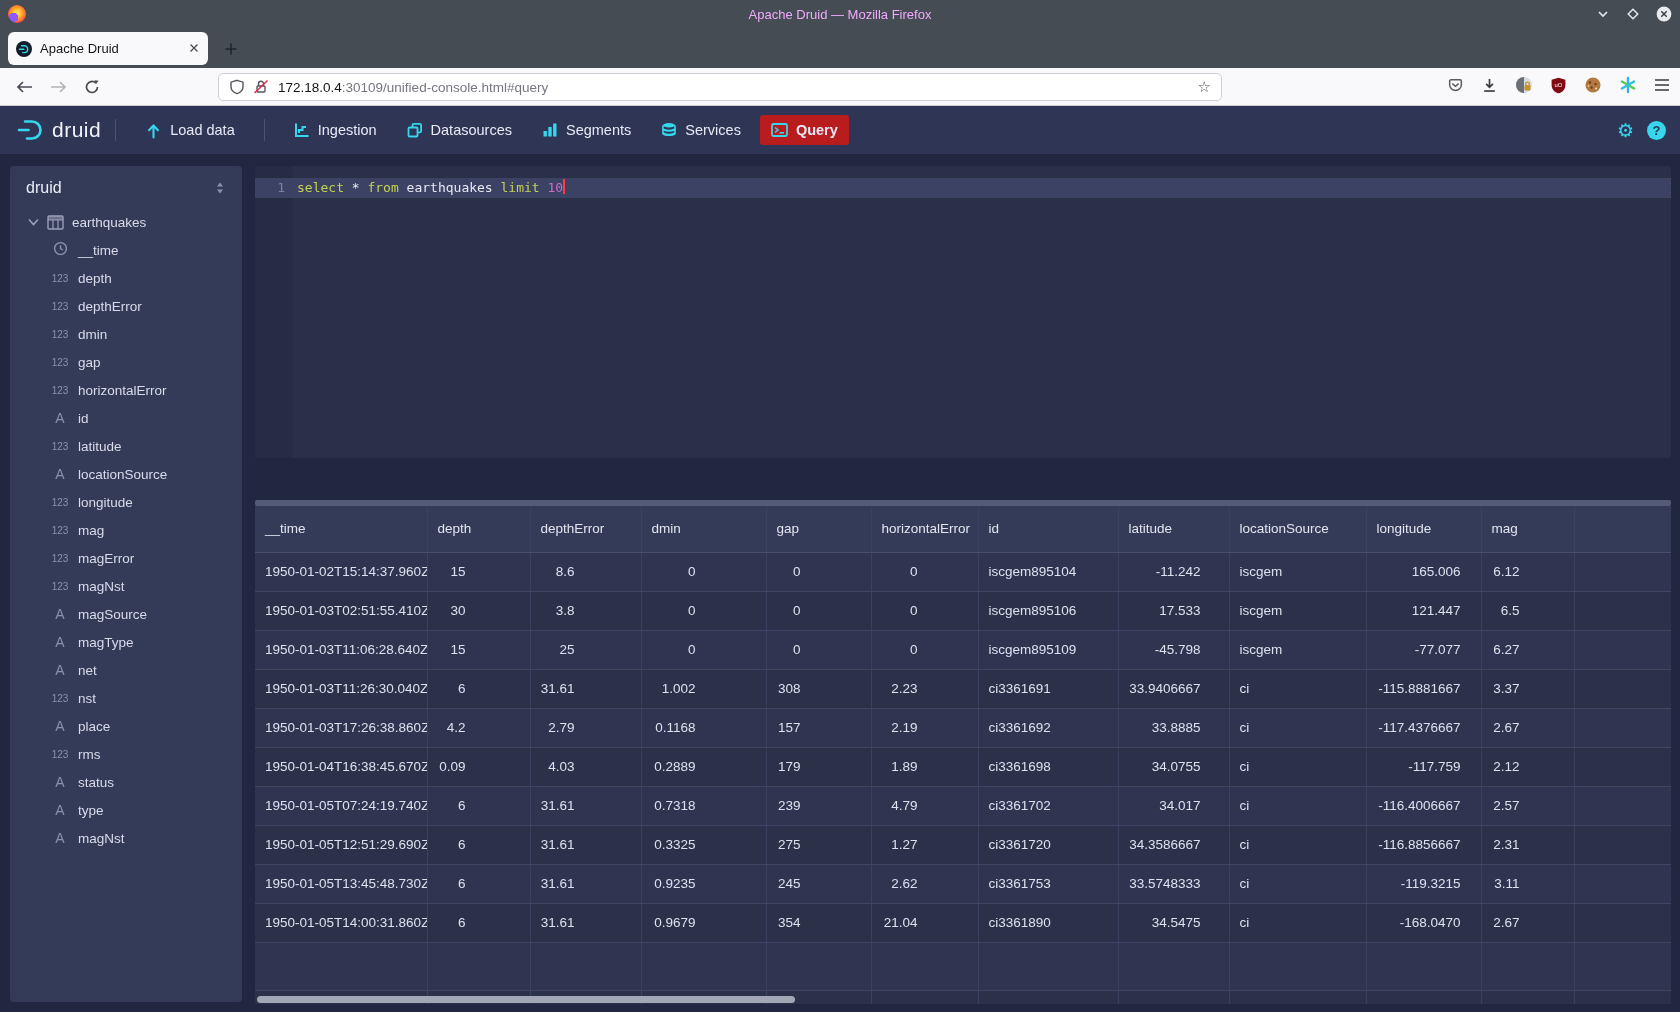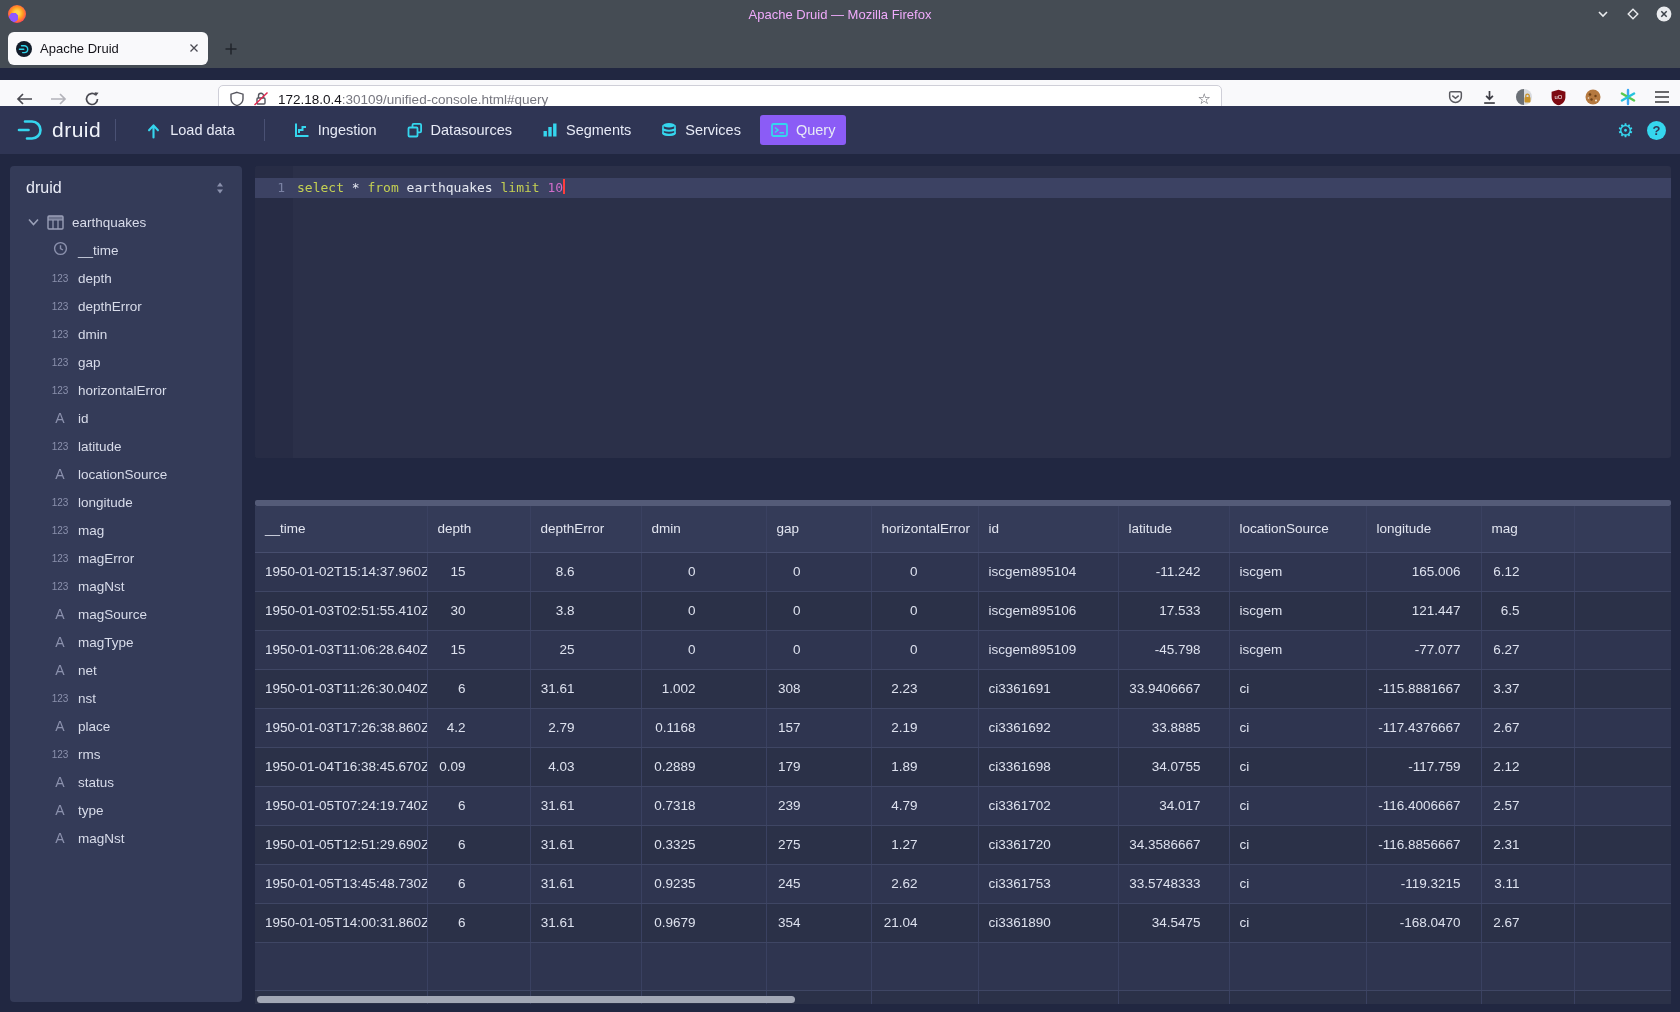--- a/index.html
+++ b/index.html
@@ -18,40 +18,40 @@
   .win-controls svg { display:block; }
 
   .tabbar { position:absolute; left:0; top:28px; width:1680px; height:40px; background:#454c54; }
   .tab { position:absolute; left:8px; top:4px; width:200px; height:33px; background:#f9f9fb;
     border-radius:6px; display:flex; align-items:center; padding:0 8px; }
   .tab-title { font-size:13px; color:#15141a; margin-left:8px; flex:1; white-space:nowrap; overflow:hidden; }
   .newtab { position:absolute; left:218px; top:8px; width:26px; height:26px; display:flex;
     align-items:center; justify-content:center; border-radius:4px; }
 
   .navbar { position:absolute; left:0; top:68px; width:1680px; height:38px; background:#f9f9fb;
-    border-bottom:1px solid #ccccd2;margin-top:12px; }
+    border-bottom:1px solid #ccccd2; }
   .nav-btn { position:absolute; top:6px; width:28px; height:26px; display:flex; align-items:center;
     justify-content:center; border-radius:4px; }
   .urlbar { position:absolute; left:218px; top:5px; width:1004px; height:28px; background:#ffffff;
     border:1px solid #cfcfd8; border-radius:5px; display:flex; align-items:center; padding:0 10px; }
   .url-text { font-size:13.5px; margin-left:9px; flex:1; white-space:nowrap; overflow:hidden; }
   .url-host { color:#15141a; }
   .url-rest { color:#76767f; }
   .star { font-size:15px; color:#55555e; }
   .navbar-icons { position:absolute; right:10px; top:5px; height:28px; display:flex; align-items:center; gap:17px; }
 
   
   .druid-header { position:absolute; left:0; top:106px; width:1680px; height:48px; background:#2f3554;
     display:flex; align-items:center; color:#e7eaf6; }
   .druid-logo { display:flex; align-items:center; gap:6px; margin-left:16px; }
   .druid-logo-text { font-size:21px; font-weight:400; letter-spacing:.5px; color:#f0f3fa; }
   .hsep { width:1px; height:22px; background:#4a5174; margin:0 14px; }
   .dnav-item { display:flex; align-items:center; gap:8px; height:30px; padding:0 11px; margin:0 4px;
     border-radius:3px; font-size:14.5px; cursor:default; }
-  .dnav-item.active { background:#8b5cf6; }
+  .dnav-item.active { background:#b91c1c;font-weight:bold; }
   .dnav-item svg { display:block; }
   .header-right { margin-left:auto; margin-right:14px; display:flex; align-items:center; gap:13px; }
   .gear { font-size:19px; color:#35d6ee; line-height:1; }
   .help-circle { width:19px; height:19px; border-radius:50%; background:#35d6ee; color:#2f3554;
     font-size:13px; font-weight:bold; display:flex; align-items:center; justify-content:center; }
 
   
   .sidebar { position:absolute; left:10px; top:166px; width:232px; height:836px; background:#343b58;
     border-radius:4px; overflow:hidden; }
   .sb-header { display:flex; align-items:center; justify-content:space-between; padding:13px 16px 11px 16px; }

